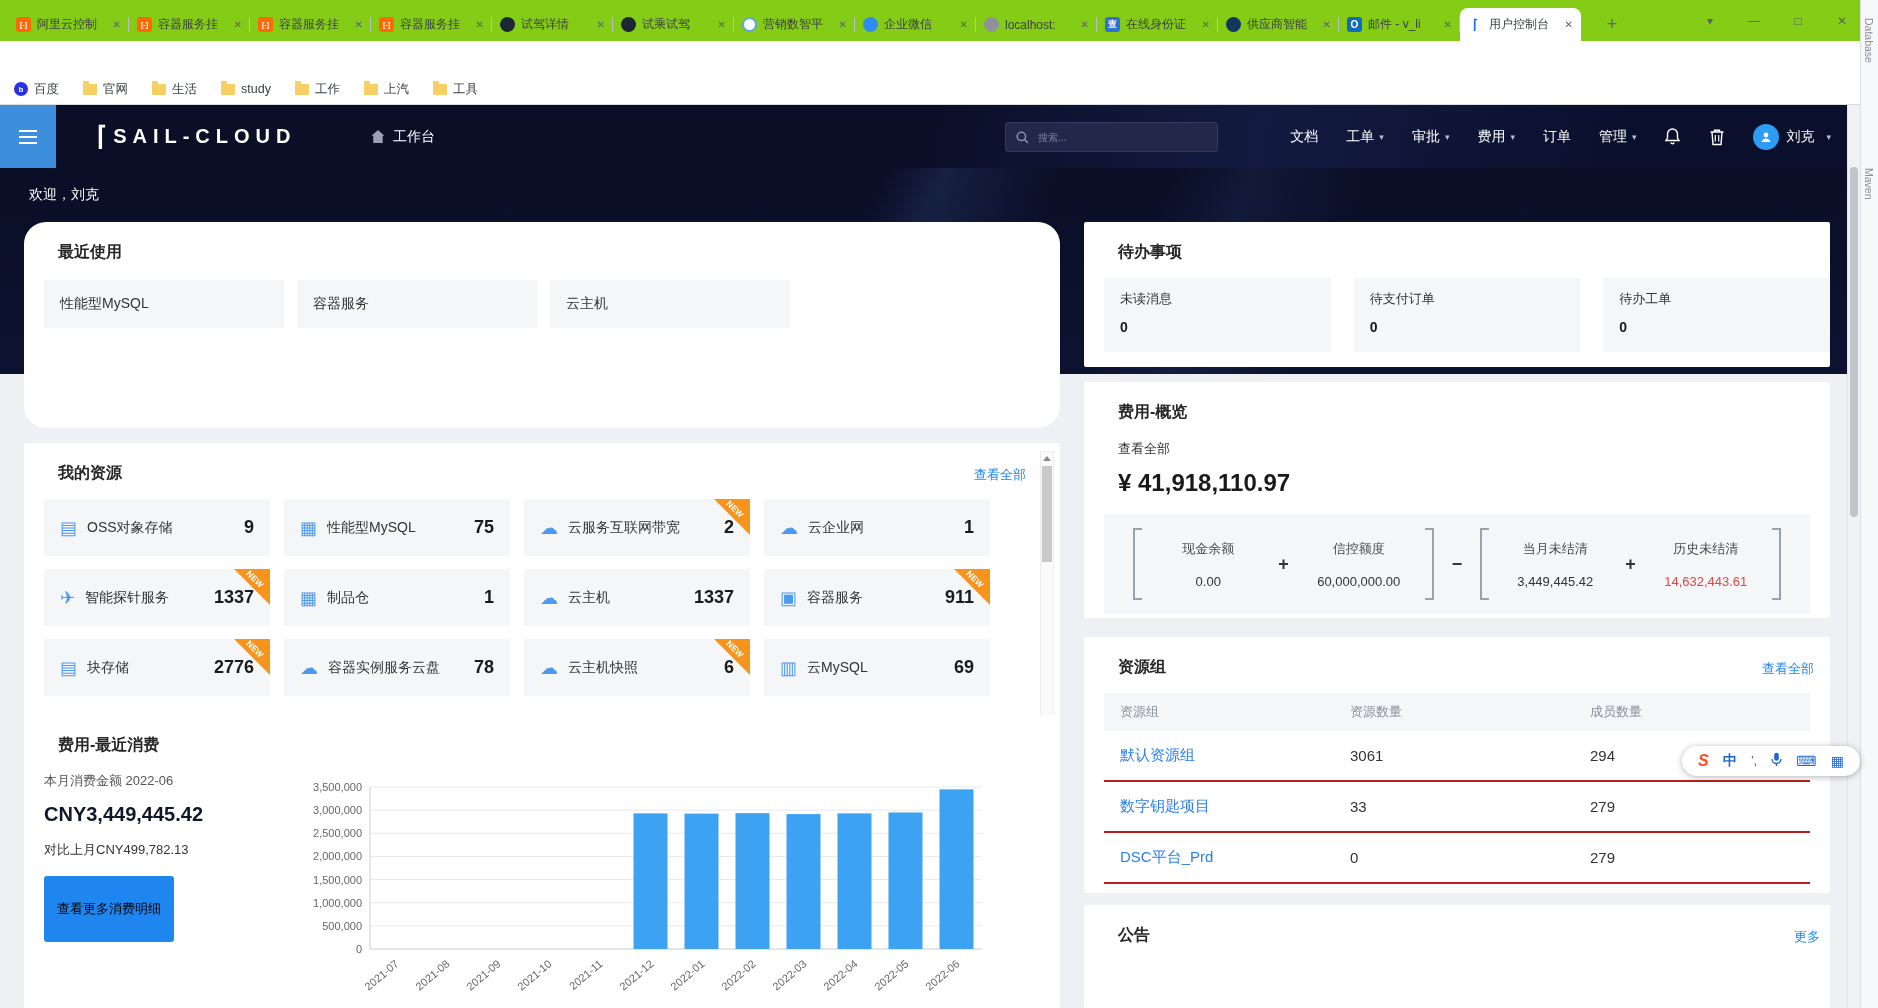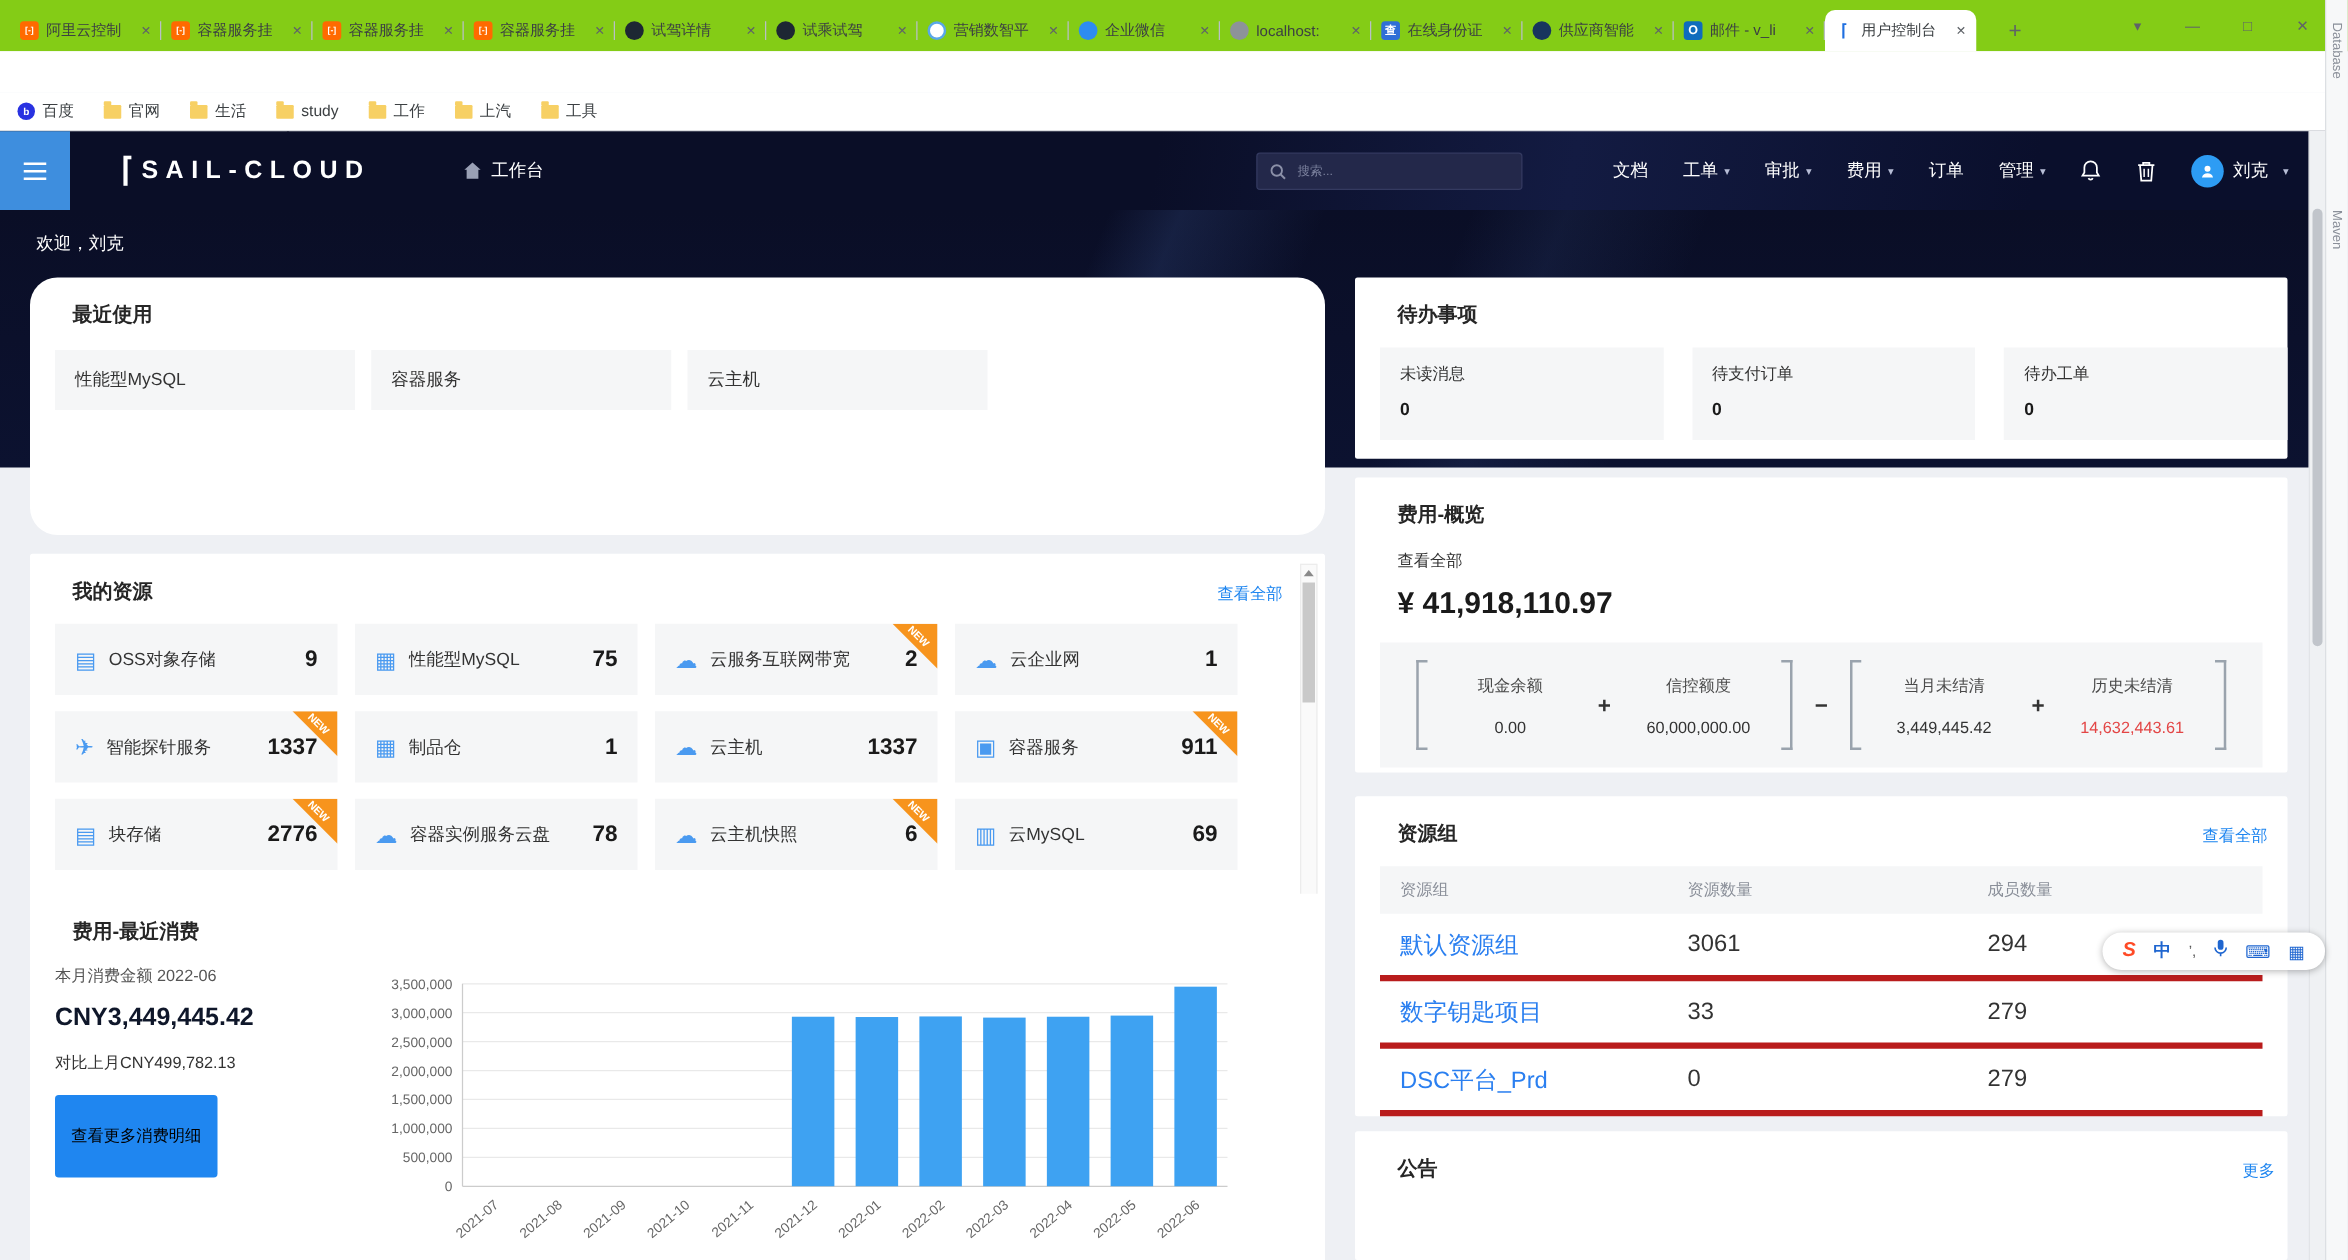--- a/index.html
+++ b/index.html
@@ -122,21 +122,21 @@
   .spend-amount{margin:13px 0 0 20px;font-size:20px;font-weight:700;color:#0f172a;}
   .spend-compare{margin:15px 0 0 20px;font-size:13px;color:#333;}
   .spend-btn{margin:17px 0 0 20px;display:inline-block;background:#1f86f0;color:#000000;font-size:13px;
              padding:24px 13px;border-radius:3px;cursor:pointer;border:none;font-family:"Liberation Sans",sans-serif;}
   #spend-chart{position:absolute;left:250px;top:58px;}
 
   #card-groups{left:1084px;top:637px;width:746px;height:256px;}
   .grp-head{display:grid;grid-template-columns:230px 240px 1fr;background:#f5f6f7;height:38px;align-items:center;
             margin:15px 20px 0;padding-left:16px;font-size:13px;color:#8a8f99;}
   .grp-row{display:grid;grid-template-columns:230px 240px 1fr;height:49px;align-items:center;margin:0 20px;
-           padding-left:16px;border-bottom:5px solid #b91c1c;font-size:19px;color:#333;}
+           padding-left:16px;border-bottom:2px solid #b91c1c;font-size:15px;color:#333;}
   .grp-row .name{color:#2a7ff0;cursor:pointer;}
 
   #card-announce{left:1084px;top:905px;width:746px;height:103px;}
 
   
   .page-scrollbar{position:absolute;left:1847px;top:105px;width:13px;height:903px;background:#eff1f3;border-left:1px solid #e2e4e8;box-sizing:border-box;}
   .page-thumb{position:absolute;left:2px;right:2px;top:62px;height:350px;background:#c1c5cb;border-radius:5px;cursor:pointer;}
   .right-strip{position:absolute;left:1860px;top:0;width:18px;height:1008px;background:#f7f8f9;border-left:1px solid #dcdfe3;box-sizing:border-box;}
   .v-label{writing-mode:vertical-rl;font-size:10.5px;color:#8a8f99;position:absolute;left:2px;cursor:pointer;}
   .ime{position:absolute;left:1682px;top:746px;width:178px;height:30px;background:#fff;border-radius:15px;

